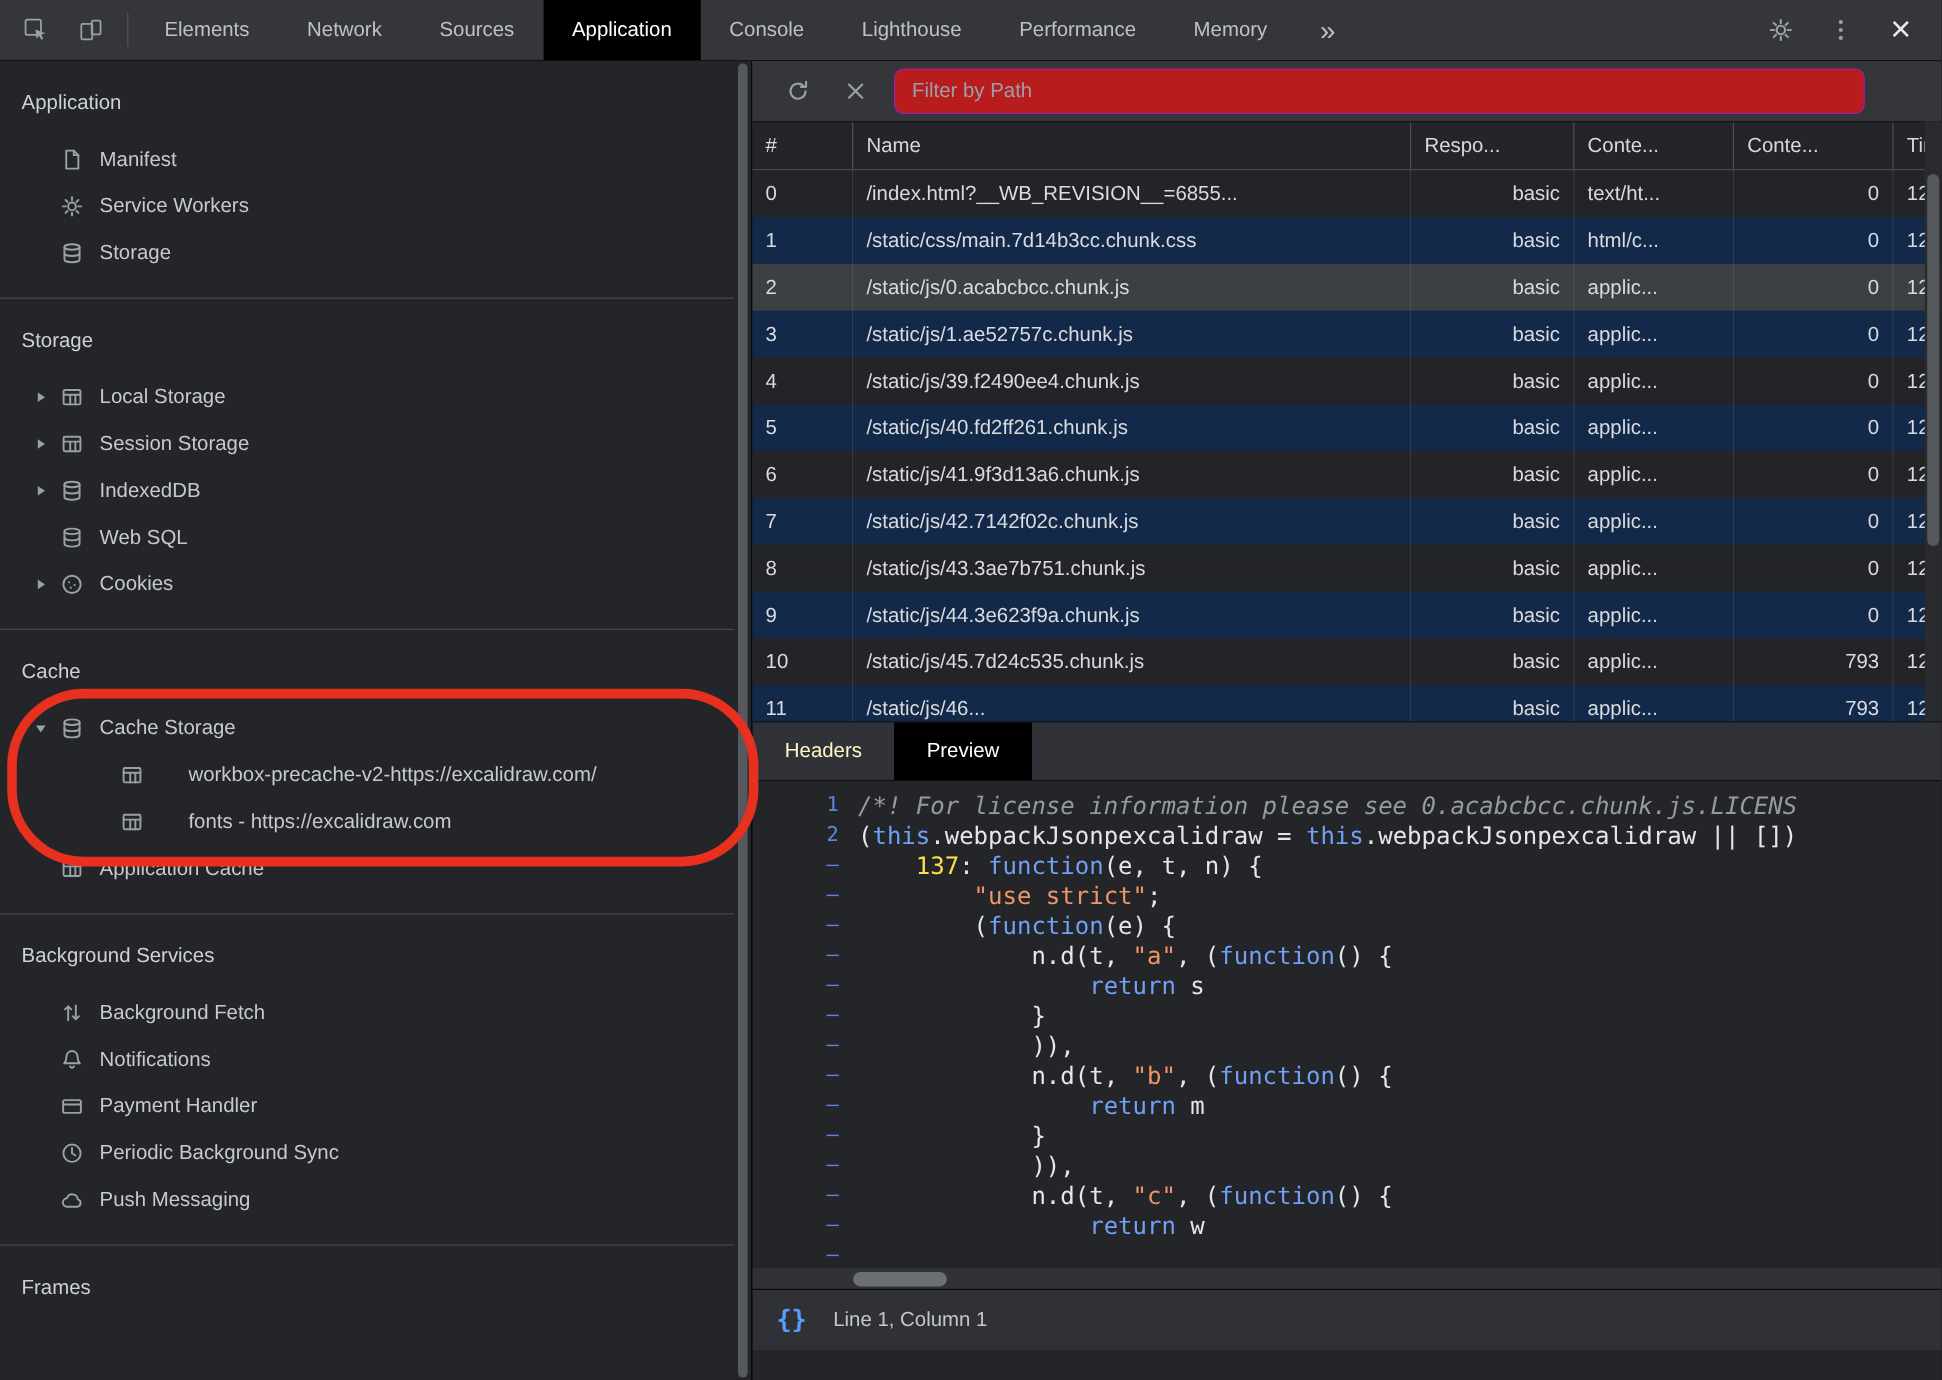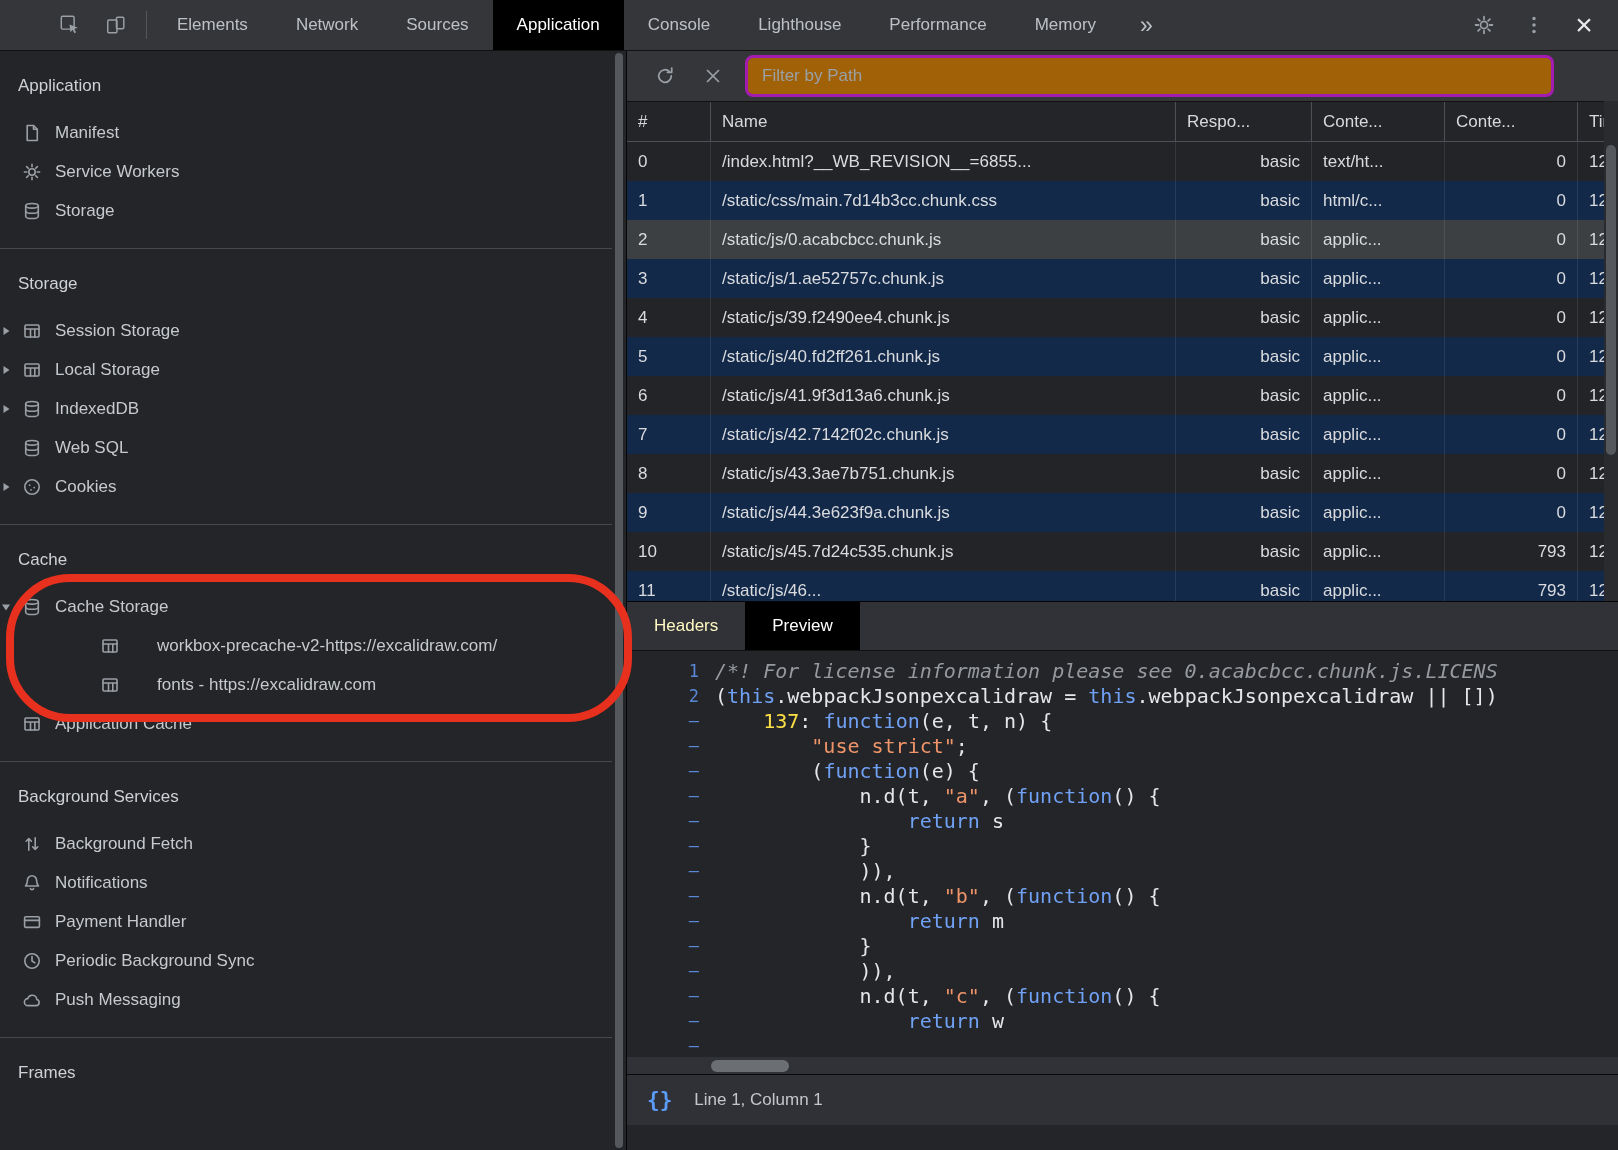--- a/index.html
+++ b/index.html
@@ -1,21 +1,21 @@
 <!DOCTYPE html>
 <html style="--row-stripe: #13294a; --row-selected: #3c4043;"><head>
 <meta charset="utf-8">
 <style>
   html,body{margin:0;padding:0;}
   body{width:1618px;height:1150px;overflow:hidden;background:#202124;color:#d7d9dc;
        font-family:"Liberation Sans",sans-serif;position:relative;}
   .devtools{position:absolute;inset:0;display:flex;flex-direction:column;background:#242528;}
 
   
-  .tabbar{height:50px;flex:0 0 50px;background:#35363a;display:flex;align-items:stretch;border-bottom:1px solid #121212;padding-left:40px;}
+  .tabbar{height:50px;flex:0 0 50px;background:#35363a;display:flex;align-items:stretch;border-bottom:1px solid #121212;}
   .left-icons{display:flex;align-items:center;gap:14px;padding:0 8px 0 14px;}
   .icon-btn{width:32px;height:32px;display:flex;align-items:center;justify-content:center;color:#9aa0a6;}
   .icon-btn svg{width:22px;height:22px;}
   .vsep{width:1px;height:28px;background:#54565a;align-self:center;margin:0 6px;}
   .tabs{display:flex;align-items:stretch;}
   .tab{display:flex;align-items:center;padding:0 24px;font-size:17px;color:#bdc1c6;cursor:default;}
   .tab.active{background:#000;color:#fff;}
   .more-tabs{display:flex;align-items:center;padding:0 20px;color:#bdc1c6;font-size:23px;}
   .tab-spacer{flex:1;}
   .right-icons{display:flex;align-items:center;gap:18px;padding-right:18px;}
@@ -23,38 +23,38 @@
 
   
   .main{flex:1;display:flex;min-height:0;}
 
   
   .sidebar{width:626px;flex:0 0 626px;background:#242528;border-right:1px solid #060606;position:relative;overflow:hidden;}
   .sidebar-inner{position:absolute;top:0;left:0;right:14px;bottom:0;overflow:hidden;}
   .side-section{border-bottom:1px solid #47484c;padding:16px 0 18px;}
   .side-section:last-child{border-bottom:none;}
   .section-title{height:38px;display:flex;align-items:center;padding-left:18px;font-size:17px;color:#ced1d5;margin-bottom:8px;}
-  .tree-row{height:39px;display:flex;align-items:center;color:#c6c9cd;font-size:17px;}
+  .tree-row{height:39px;display:flex;align-items:center;padding-left:28px;color:#c6c9cd;font-size:17px;}
   .tree-row.child{padding-left:54px;gap:24px;}
   .expander{width:14px;height:14px;flex:0 0 14px;margin-right:8px;color:#9aa0a6;display:flex;align-items:center;}
   .expander svg{width:12px;height:12px;}
   .expander.none{visibility:hidden;}
   .tree-icon{width:20px;height:20px;flex:0 0 20px;margin-right:13px;color:#9aa0a6;display:flex;align-items:center;}
   .tree-icon svg{width:20px;height:20px;}
   .side-scrollbar{position:absolute;top:2px;bottom:2px;right:3px;width:8px;border-radius:4px;background:#55585d;}
 
   svg{fill:none;stroke:currentColor;stroke-width:1.6;stroke-linecap:round;stroke-linejoin:round;}
 
   
   .rightpane{flex:1;display:flex;flex-direction:column;min-width:0;}
 
   
   .cache-pane{height:550px;flex:0 0 550px;display:flex;flex-direction:column;position:relative;background:#242528;}
   .cache-toolbar{height:50px;flex:0 0 50px;background:#35363a;display:flex;align-items:center;gap:16px;padding-left:22px;border-bottom:1px solid #121212;}
-  .filter-input{flex:1;margin-right:64px;height:36px;background:#a16207;border:3px solid #a21caf;border-radius:8px;
+  .filter-input{flex:1;margin-right:64px;height:36px;background:#b91c1c;border:1px solid #a21caf;border-radius:8px;
                 color:#e8eaed;font-size:17px;padding:0 14px;font-family:"Liberation Sans",sans-serif;outline:none;}
   .filter-input::placeholder{color:#9aa0a6;}
   .grid{flex:1;overflow:hidden;position:relative;}
   .grid-header{display:flex;height:39px;background:#242528;border-bottom:1px solid #4d5055;}
   .gh-cell{display:flex;align-items:center;padding:0 11px;font-size:17px;color:#d7d9dc;border-right:1px solid #4d5055;
            overflow:hidden;white-space:nowrap;}
   .grid-row{display:flex;height:39px;background:var(--row-base,#232428);}
   .grid-row.stripe{background:var(--row-stripe,#13294a);}
   .grid-row.selected{background:var(--row-selected,#3c4043);}
   .gb-cell{display:flex;align-items:center;padding:0 11px;font-size:17px;color:#d9dbde;
@@ -186,35 +186,35 @@
                 <svg viewBox="0 0 12 12">
                   <path d="M3.5 2l6 4-6 4z" fill="currentColor" stroke="none"></path>
                 </svg>
               </span>
               <span class="tree-icon">
                 <svg viewBox="0 0 20 20">
                   <rect x="3" y="4" width="14" height="12" rx="1"></rect>
                   <path d="M3 8h14M8.5 8v8M12.8 8v8"></path>
                 </svg>
               </span>
-              <span class="tree-label">Session Storage</span>
+              <span class="tree-label">Local Storage</span>
             </div>
             <div class="tree-row">
               <span class="expander">
                 <svg viewBox="0 0 12 12">
                   <path d="M3.5 2l6 4-6 4z" fill="currentColor" stroke="none"></path>
                 </svg>
               </span>
               <span class="tree-icon">
                 <svg viewBox="0 0 20 20">
                   <rect x="3" y="4" width="14" height="12" rx="1"></rect>
                   <path d="M3 8h14M8.5 8v8M12.8 8v8"></path>
                 </svg>
               </span>
-              <span class="tree-label">Local Storage</span>
+              <span class="tree-label">Session Storage</span>
             </div>
             <div class="tree-row">
               <span class="expander">
                 <svg viewBox="0 0 12 12">
                   <path d="M3.5 2l6 4-6 4z" fill="currentColor" stroke="none"></path>
                 </svg>
               </span>
               <span class="tree-icon">
                 <svg viewBox="0 0 20 20">
                   <ellipse cx="10" cy="4.8" rx="6.3" ry="2.3"></ellipse>

